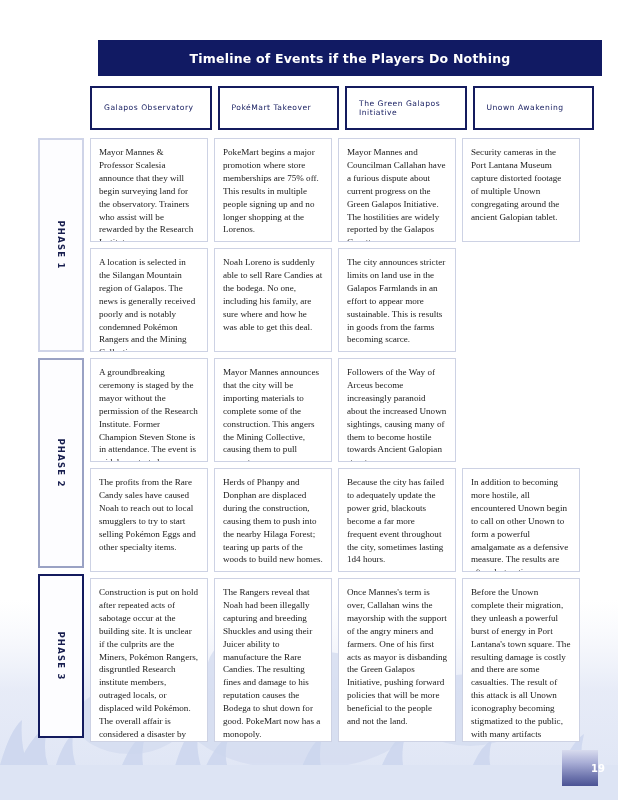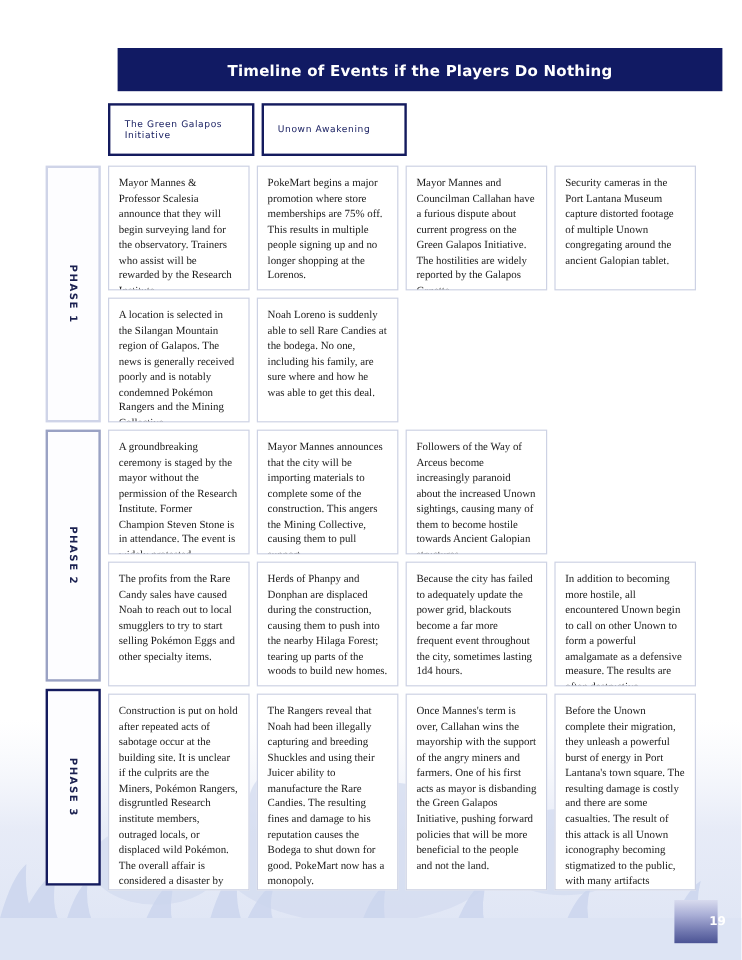--- a/index.html
+++ b/index.html
@@ -208,20 +208,26 @@
 </div>
 
 <div class="page">
 
   <div class="title-banner">
     <span class="title-text">Timeline of Events if the Players Do Nothing</span>
   </div>
 
   <div class="col-headers">
     <div class="col-header">
+      <span class="ch-label">Galapos Observatory</span>
+    </div>
+    <div class="col-header">
+      <span class="ch-label">PokéMart Takeover</span>
+    </div>
+    <div class="col-header">
       <span class="ch-label">The Green Galapos Initiative</span>
     </div>
     <div class="col-header">
       <span class="ch-label">Unown Awakening</span>
     </div>
   </div>
 
   <div class="body-area">
 
     <div class="phase-rail">
@@ -253,20 +259,23 @@
           </div>
       </div>
 
       <div class="cell-row r2">
         <div class="cell">
             <span class="cell-text">A location is selected in the Silangan Mountain region of Galapos. The news is generally received poorly and is notably condemned Pokémon Rangers and the Mining Collective.</span>
           </div>
         <div class="cell">
             <span class="cell-text">Noah Loreno is suddenly able to sell Rare Candies at the bodega. No one, including his family, are sure where and how he was able to get this deal.</span>
           </div>
+        <div class="cell">
+            <span class="cell-text">The city announces stricter limits on land use in the Galapos Farmlands in an effort to appear more sustainable. This  is results in goods from the farms becoming scarce.</span>
+          </div>
       </div>
 
       <div class="cell-row r3">
         <div class="cell">
             <span class="cell-text">A groundbreaking ceremony is staged by the mayor without the permission of the Research Institute. Former Champion Steven Stone is in attendance. The event is widely protested.</span>
           </div>
         <div class="cell">
             <span class="cell-text">Mayor Mannes announces that the city will be importing materials to complete some of the  construction. This angers the Mining Collective, causing them to pull support.</span>
           </div>
         <div class="cell">

